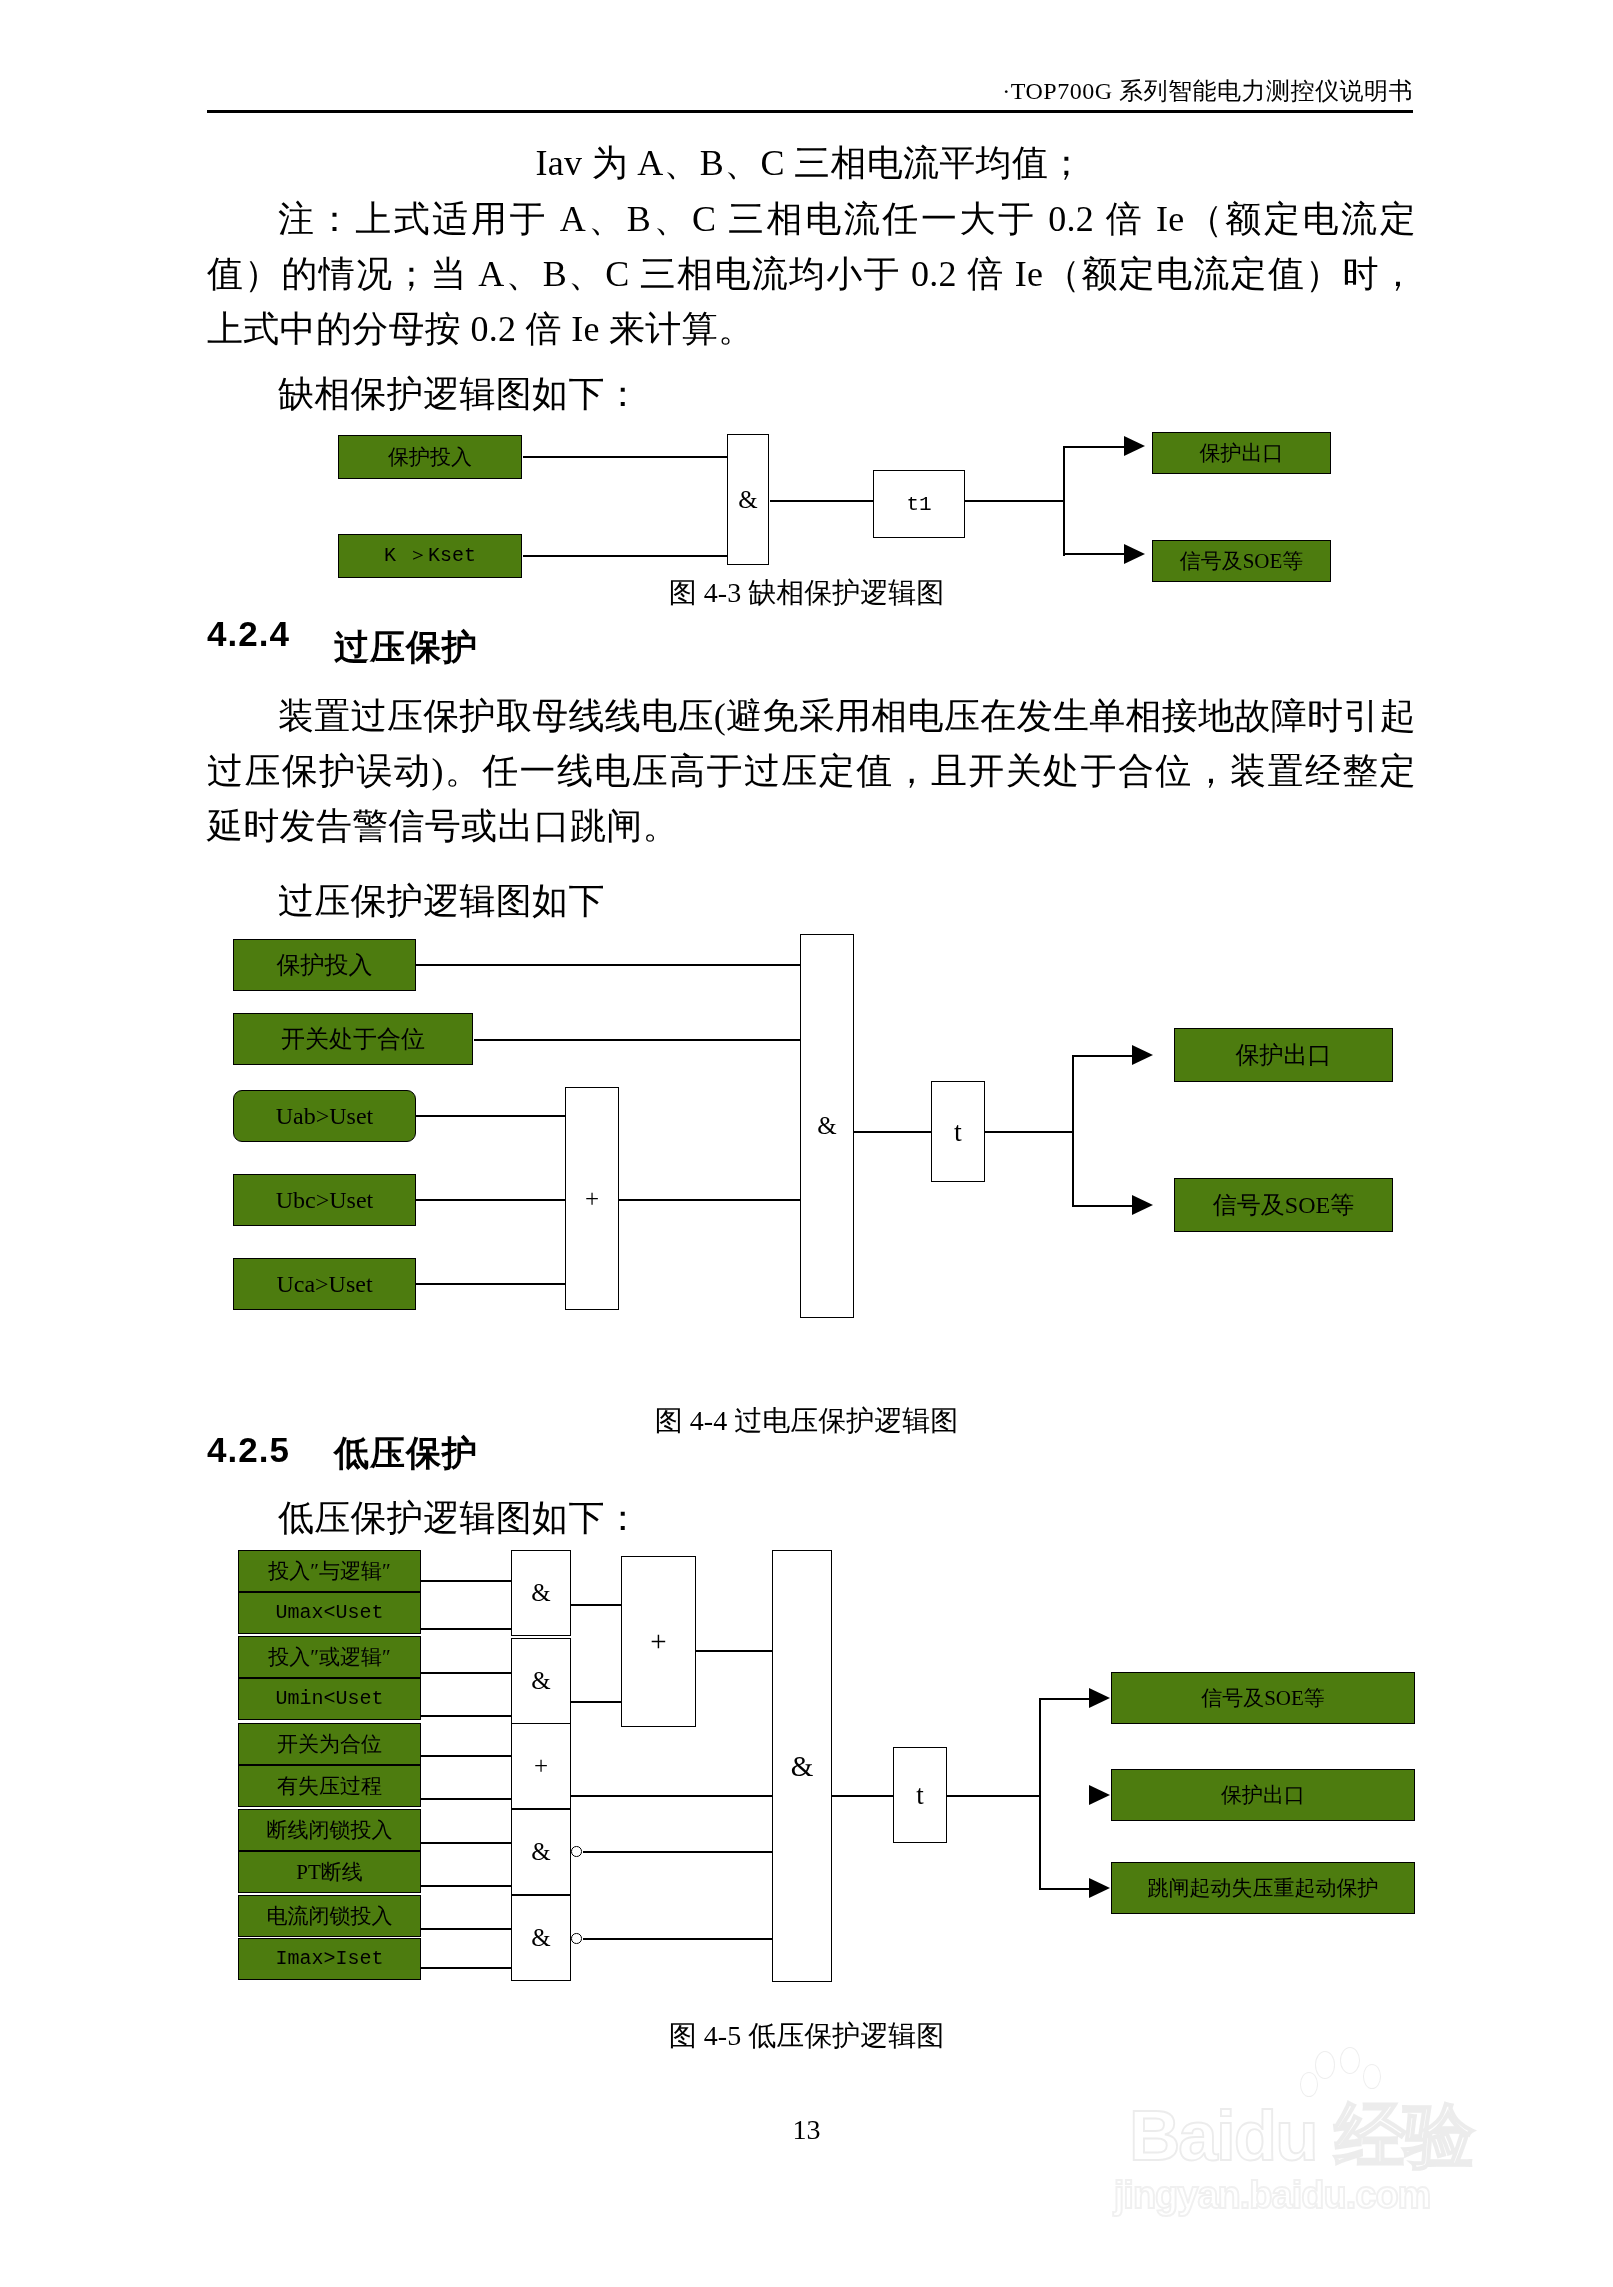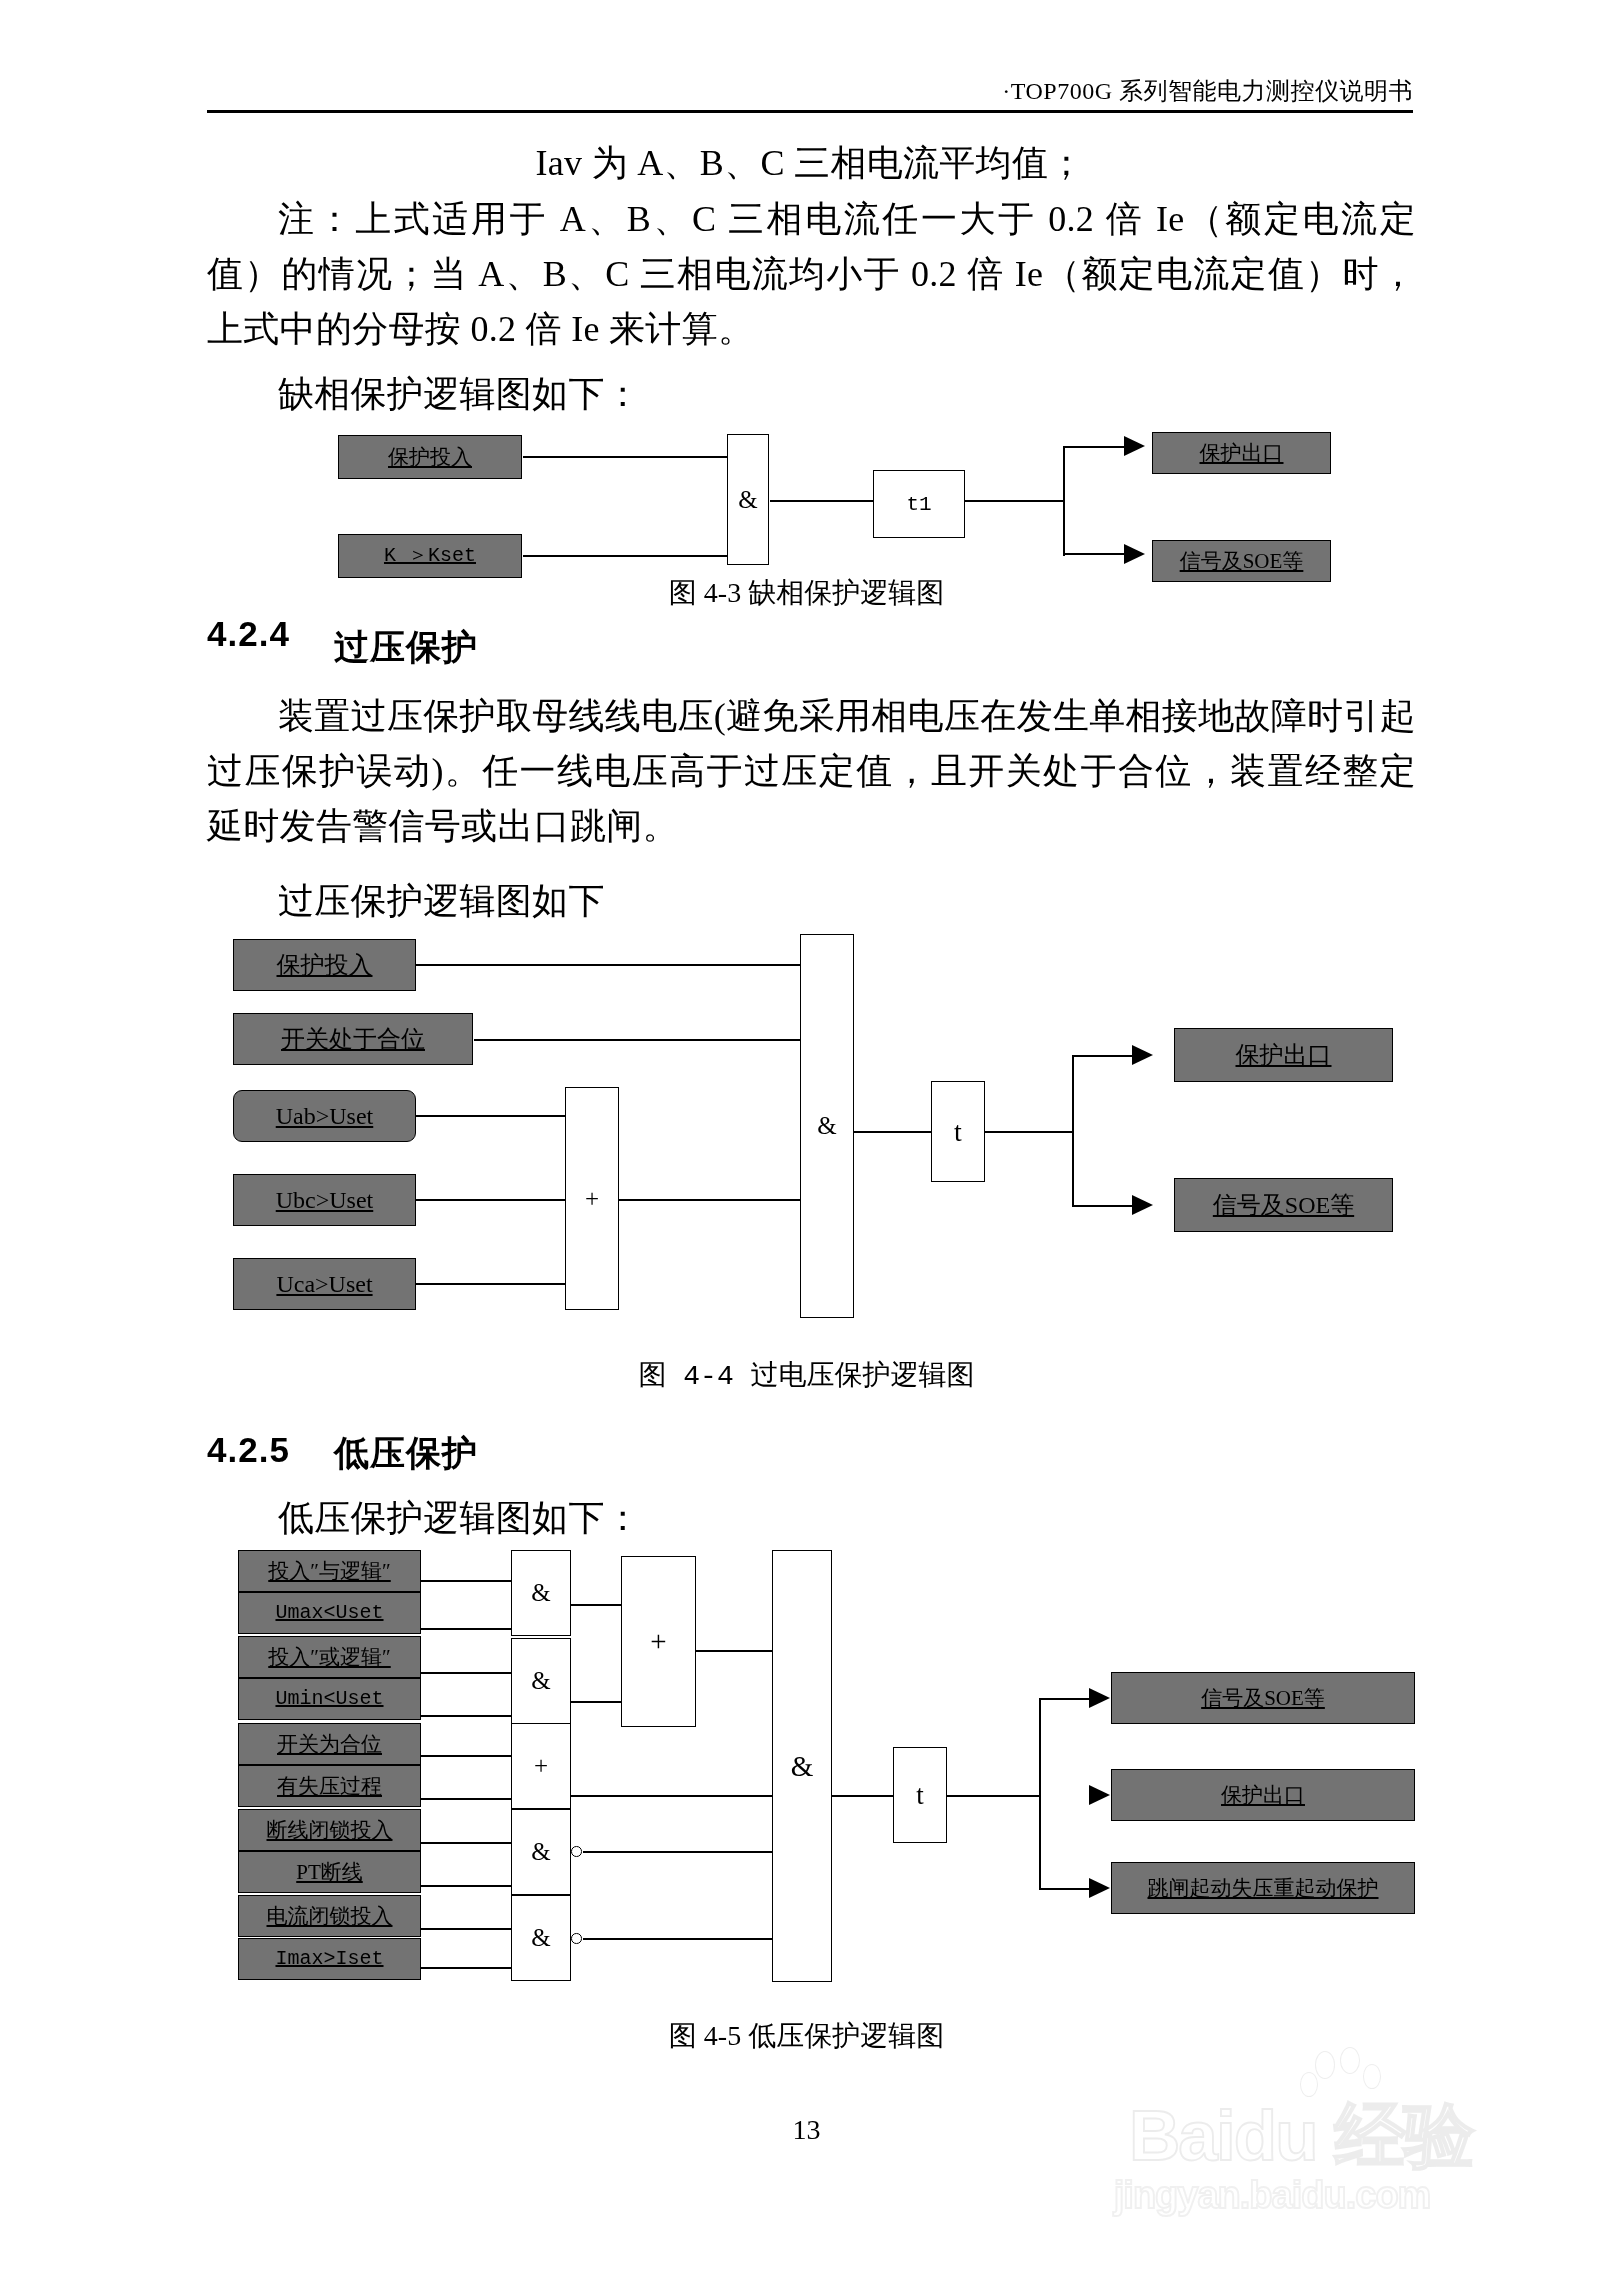--- a/index.html
+++ b/index.html
@@ -34,23 +34,23 @@
     position:absolute;font-size:28px;text-align:center;width:100%;left:0;
   }
   .pageno{
     position:absolute;left:0;width:100%;text-align:center;
     top:2114px;font-size:28px;
   }
 
   
   .dg{position:absolute;}
   .bx{
-    position:absolute;border:1.9px solid #000;background:#737373;
+    position:absolute;border:1.9px solid #000;background:#4d7c0f;
     display:flex;align-items:center;justify-content:center;
-    box-sizing:border-box;font-size:22px;line-height:1;text-decoration:underline;
+    box-sizing:border-box;font-size:22px;line-height:1;
   }
   .bx.mono{font-family:"Liberation Mono","DejaVu Sans Mono",monospace;font-size:20px;}
   .bx.lbl{font-size:24px;}
   .bx.lbl-s{font-size:21px;}
   .gate{
     position:absolute;border:1.9px solid #000;background:#fff;
     display:flex;align-items:center;justify-content:center;
     box-sizing:border-box;font-size:25px;
   }
   .ln{position:absolute;background:#000;}
@@ -161,21 +161,21 @@
     <div class="ln lnv" style="left:1072px;top:1055px;height:152px;"></div>
     <div class="ln lnh" style="left:1072px;top:1055px;width:67px;"></div>
     <div class="ln lnh" style="left:1072px;top:1205px;width:67px;"></div>
     <div class="arw" style="left:1132px;top:1045px;"></div>
     <div class="arw" style="left:1132px;top:1195px;"></div>
 
     <div class="bx lbl" style="left:1174px;top:1028px;width:219px;height:54px;">保护出口</div>
     <div class="bx lbl" style="left:1174px;top:1178px;width:219px;height:54px;">信号及SOE等</div>
   </div>
 
-  <div class="fig-cap" style="top:1356px;font-family:Liberation Mono, monospace;">图 4-4    过电压保护逻辑图</div>
+  <div class="fig-cap" style="top:1402px;">图 4-4    过电压保护逻辑图</div>
 
   <div class="sec-h" style="left:207px;top:1430px;">4.2.5</div>
   <div class="sec-h" style="left:334px;top:1430px;">低压保护</div>
 
   <div class="para" style="left:207px;top:1491px;width:1206px;text-indent:71px;">低压保护逻辑图如下：</div>
 
   <div class="dg" style="left:0;top:0;width:1613px;height:2287px;">
 
     <div class="bx lbl-s" style="left:238px;top:1550px;width:183px;height:42px;">投入″与逻辑″</div>
     <div class="bx mono" style="left:238px;top:1592px;width:183px;height:42px;">Umax&lt;Uset</div>

